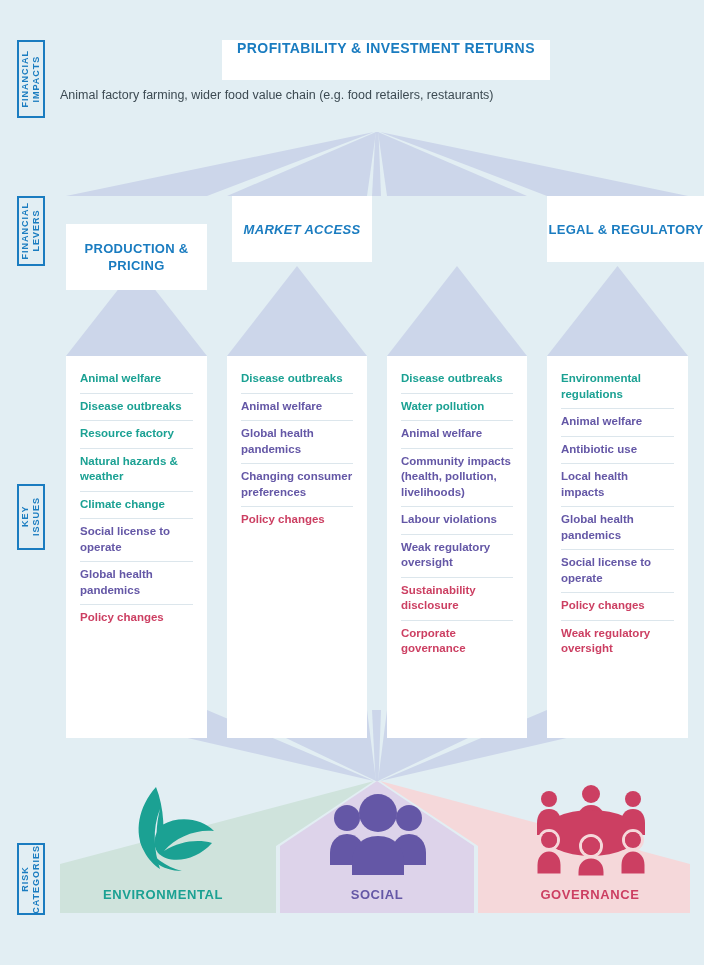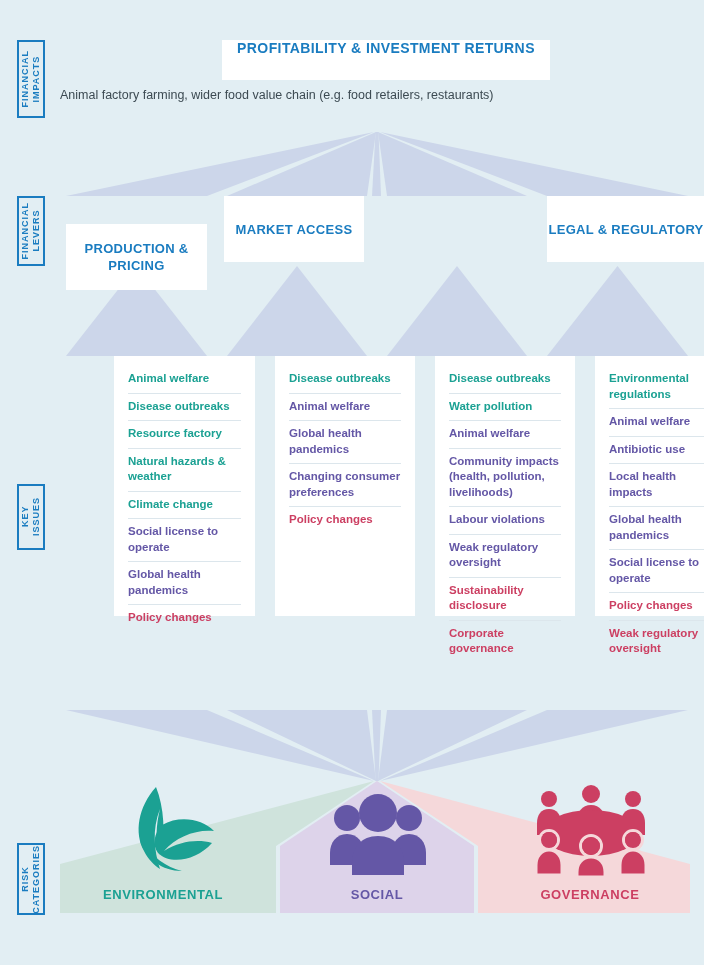--- a/index.html
+++ b/index.html
@@ -59,31 +59,30 @@
     position:absolute;top:196px;height:66px;
     background:#ffffff;
     display:flex;align-items:center;justify-content:center;
     text-align:center;
     box-sizing:border-box;
   }
   .lever .t{
     color:#1a7cc0;font-weight:bold;font-size:13px;line-height:17px;letter-spacing:.3px;
   }
   #lever-0{left:66px;width:141px;margin-top:28px;}
-  #lever-1{left:224px;width:140px;}
+  #lever-1{left:232px;width:140px;font-style:italic;}
   #lever-2{left:387px;width:140px;}
   #lever-3{left:547px;width:158px;}
 
   
   .issues{
-    position:absolute;top:356px;height:260px;
+    position:absolute;top:356px;height:382px;
     background:#ffffff;
     box-sizing:border-box;
     padding:10px 14px 0 14px;
-    margin-left:48px;
   }
   #issues-0{left:66px;width:141px;}
   #issues-1{left:227px;width:140px;}
   #issues-2{left:387px;width:140px;}
   #issues-3{left:547px;width:141px;}
 
   .issue{
     font-size:11.5px;
     font-weight:bold;
     line-height:15.5px;

